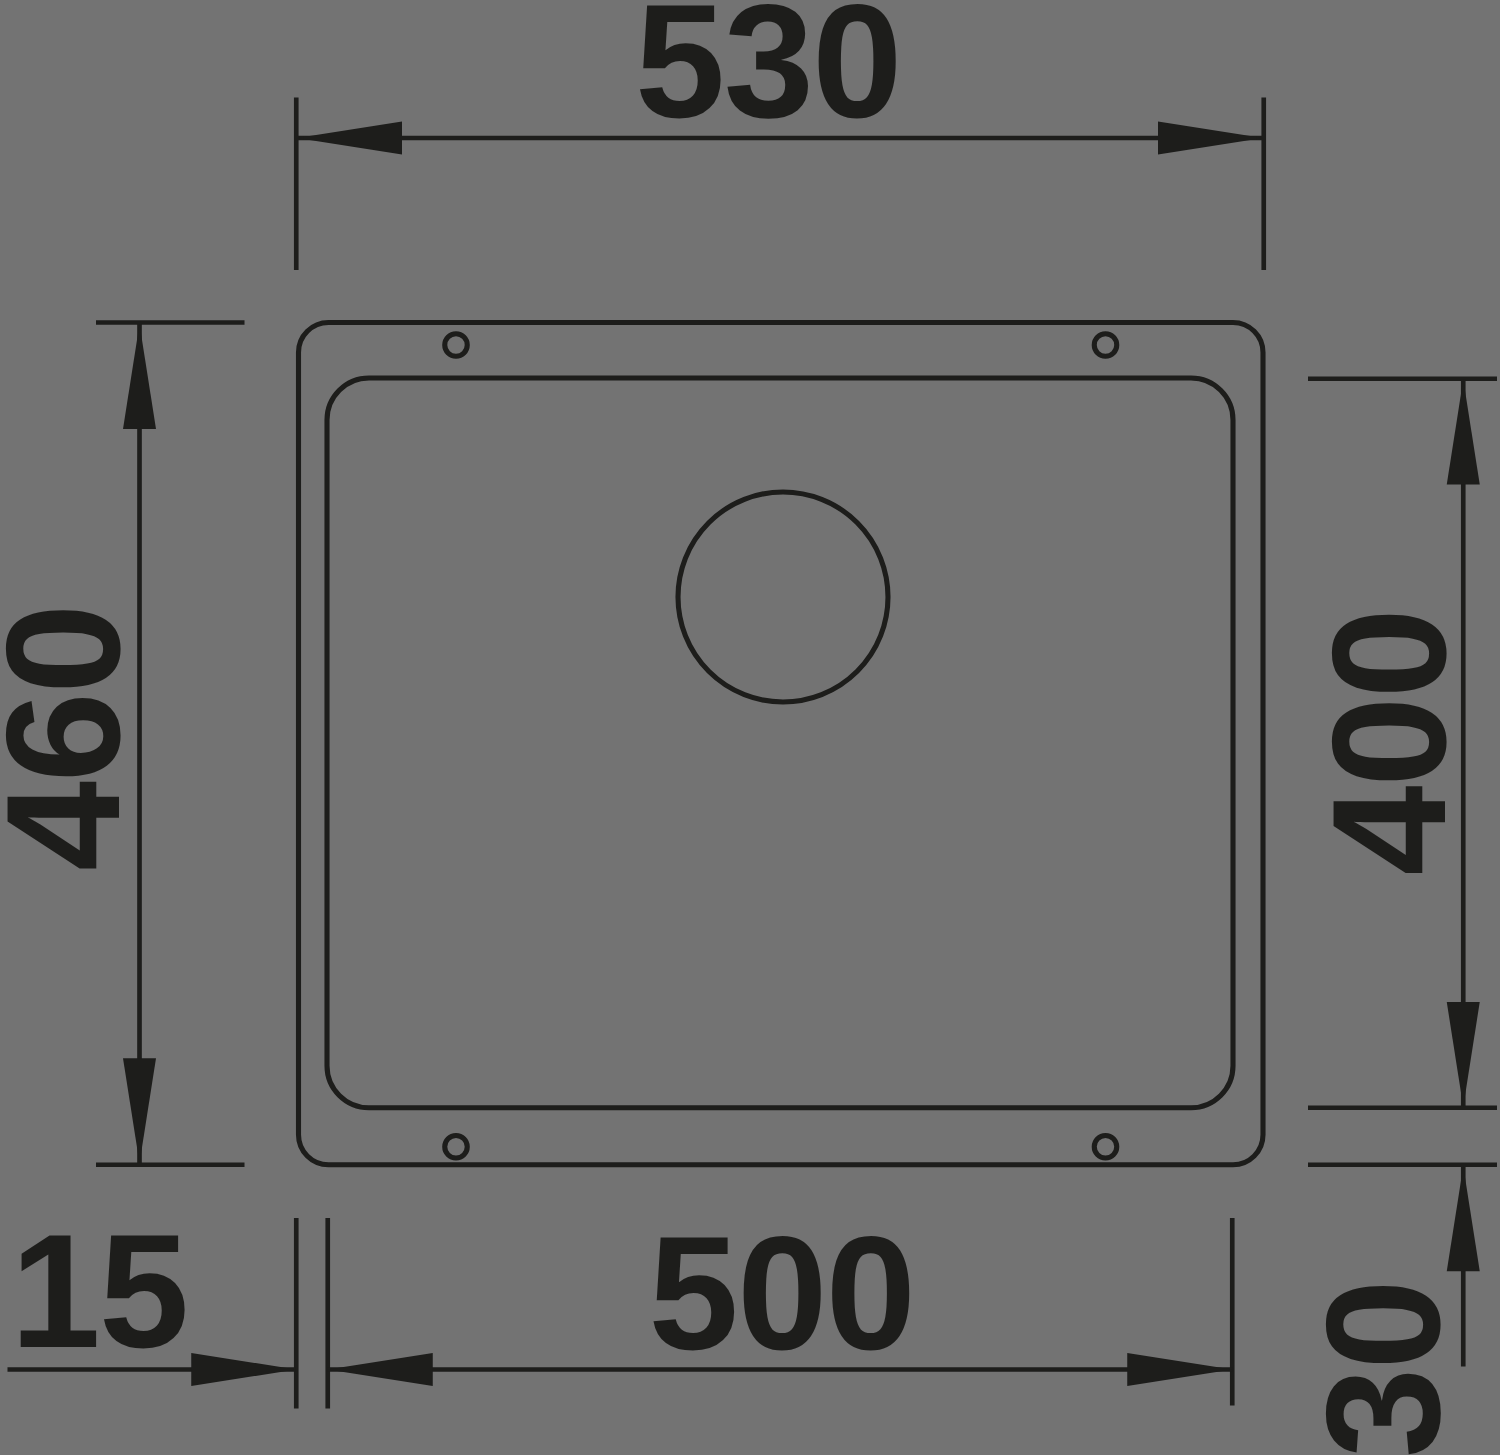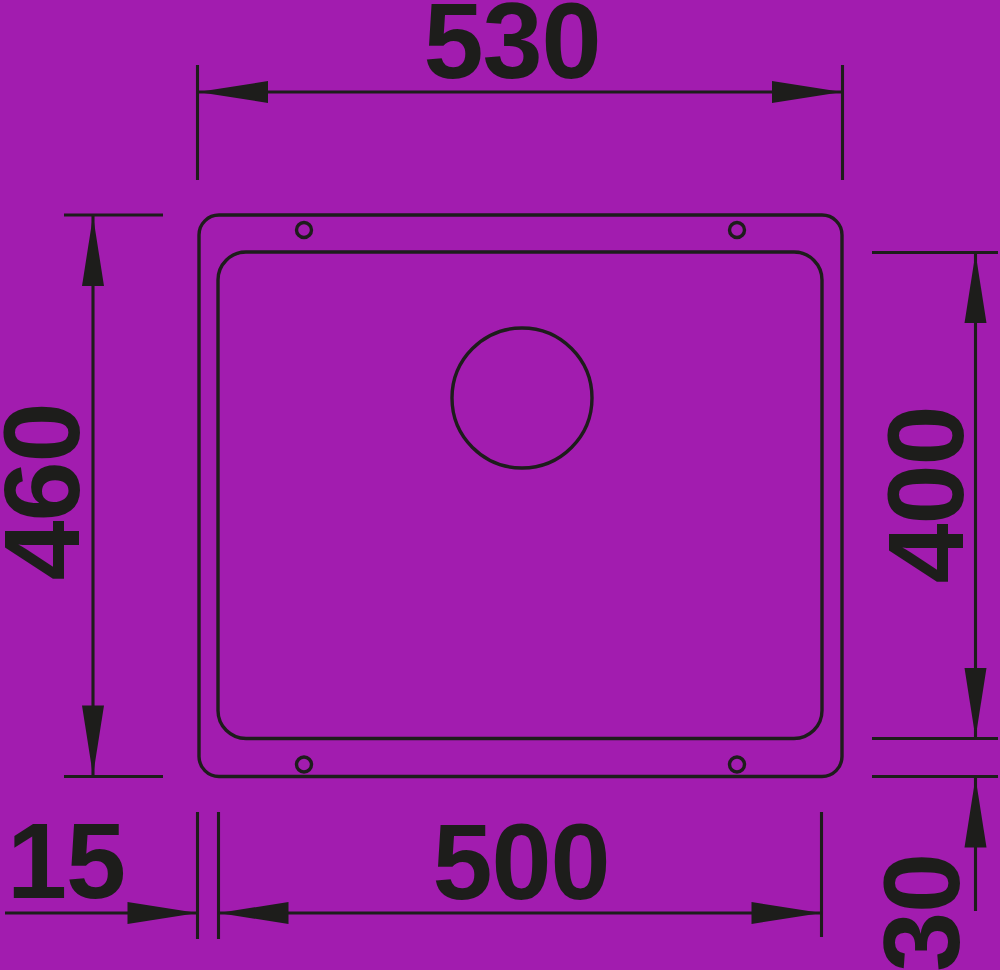--- a/index.html
+++ b/index.html
@@ -1,19 +1,19 @@
 <!DOCTYPE html>
 <html><head>
 <meta charset="utf-8">
 <style>
   html, body { margin: 0; padding: 0; background: #ffffff; }
   .canvas {
     width: 1000px;
     height: 970px;
-    background: #a21caf;
+    background: #737373;
     position: relative;
     overflow: hidden;
   }
   svg { display: block; }
   .obj-line {
     stroke: #1d1d1b;
     stroke-width: 3.4;
     fill: none;
   }
   .dim-line {

